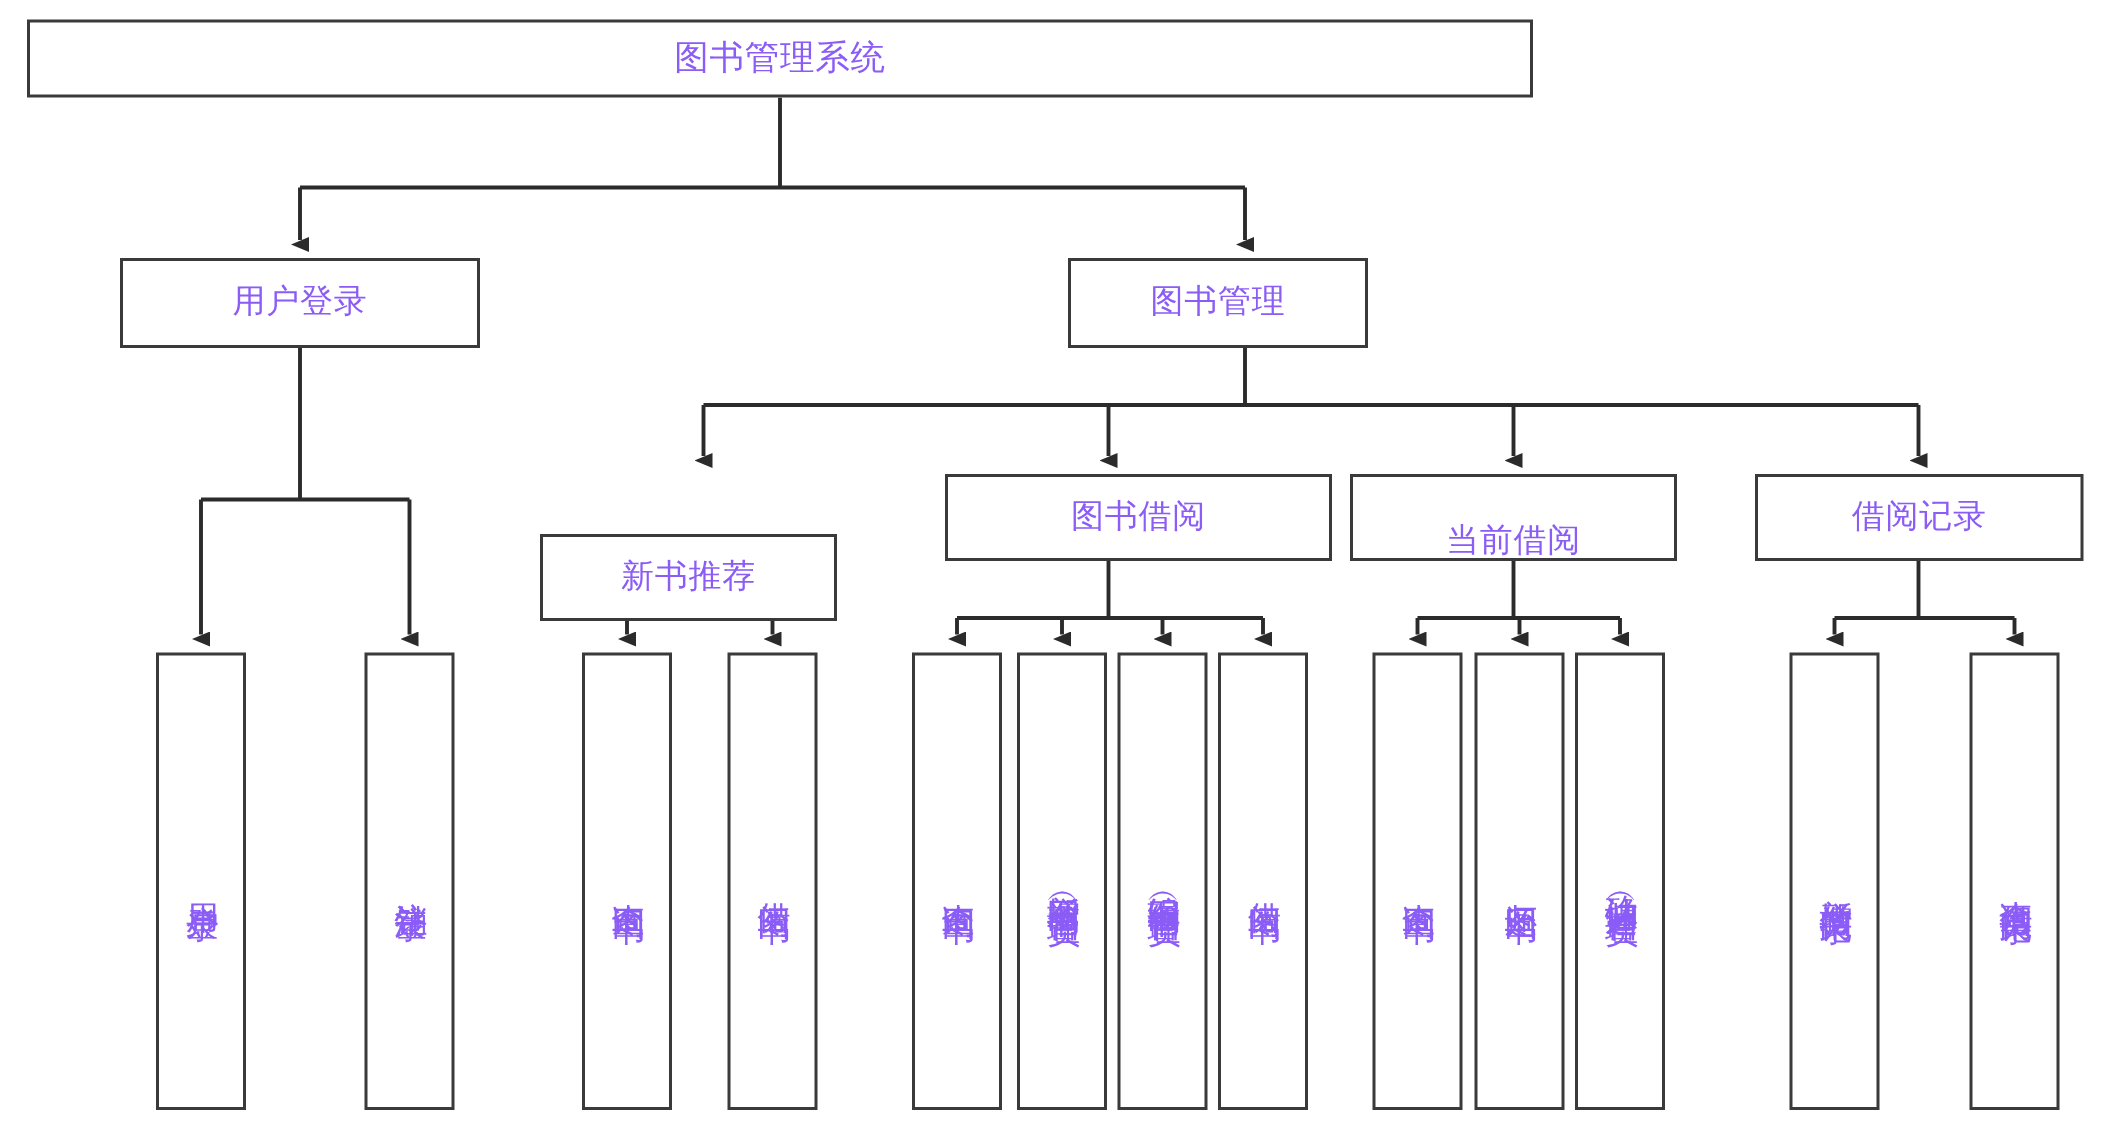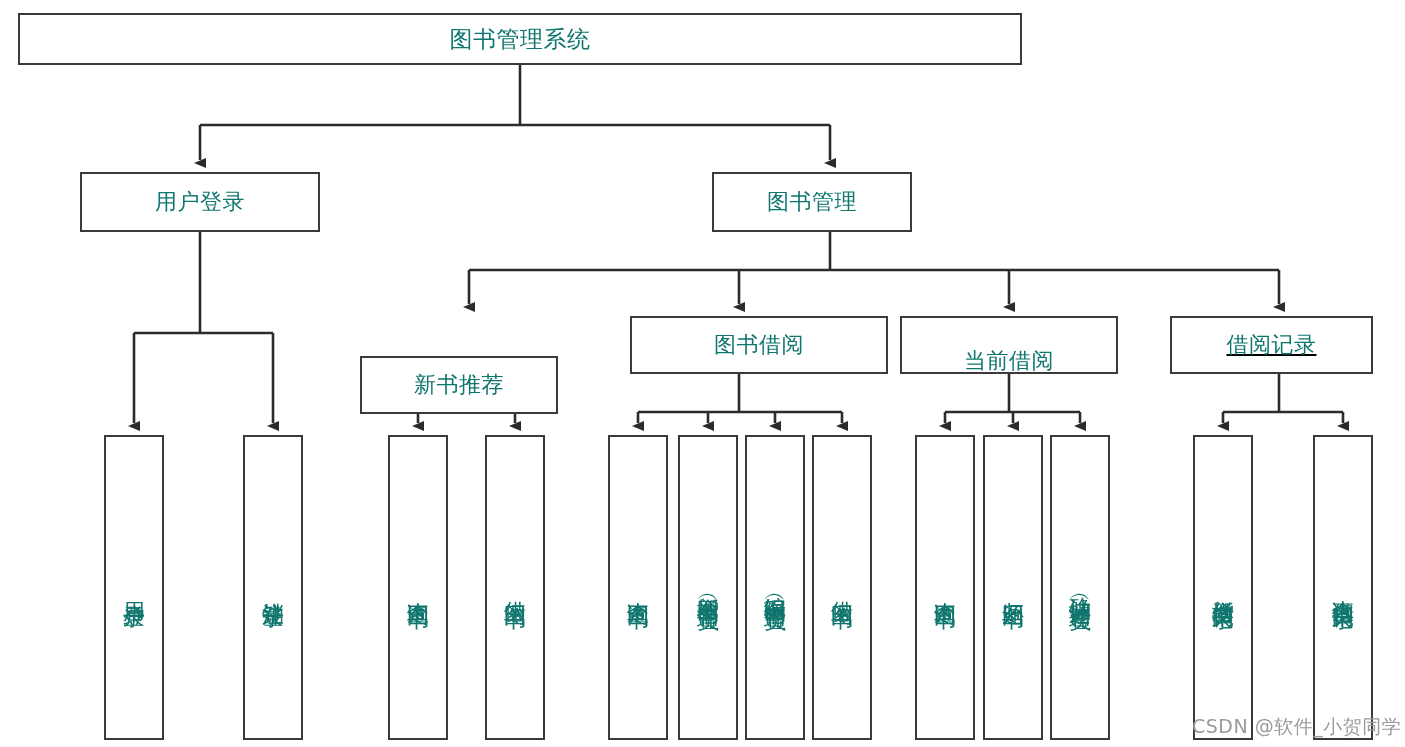--- a/index.html
+++ b/index.html
@@ -29,21 +29,21 @@
     box-sizing: border-box;
     background: #ffffff;
     border: 2px solid #3a3a3a;
     display: flex;
     align-items: center;
     justify-content: center;
     overflow: hidden;
   }
   .node-label {
     font-size: 22px;
-    color: #0f766e;
+    color: #8b5cf6;
     line-height: 1.05;
     letter-spacing: 0.5px;
     text-align: center;
     white-space: nowrap;
   }
   .node-box.vertical .node-label {
     writing-mode: vertical-rl;
     text-orientation: upright;
     letter-spacing: 2px;
     line-height: 1;
@@ -117,21 +117,21 @@
       </div>
       <div class="node-box" style="left: 360px; top: 316px; width: 198px; height: 58px; margin-top: 40px;">
         <span class="node-label">新书推荐</span>
       </div>
       <div class="node-box" style="left: 630px; top: 316px; width: 258px; height: 58px;">
         <span class="node-label">图书借阅</span>
       </div>
       <div class="node-box" style="left: 900px; top: 316px; width: 218px; height: 58px; align-items: flex-end;">
         <span class="node-label">当前借阅</span>
       </div>
-      <div class="node-box" style="left: 1170px; top: 316px; width: 203px; height: 58px; text-decoration: underline;">
+      <div class="node-box" style="left: 1170px; top: 316px; width: 219px; height: 58px;">
         <span class="node-label">借阅记录</span>
       </div>
       <div class="node-box vertical" style="left: 104px; top: 435px; width: 60px; height: 305px;">
         <span class="node-label">用户登录</span>
       </div>
       <div class="node-box vertical" style="left: 243px; top: 435px; width: 60px; height: 305px;">
         <span class="node-label">注销登录</span>
       </div>
       <div class="node-box vertical" style="left: 388px; top: 435px; width: 60px; height: 305px;">
         <span class="node-label">查询图书</span>
@@ -161,15 +161,14 @@
         <span class="node-label">确认归还（管理员）</span>
       </div>
       <div class="node-box vertical" style="left: 1193px; top: 435px; width: 60px; height: 305px;">
         <span class="node-label">新增借阅记录</span>
       </div>
       <div class="node-box vertical" style="left: 1313px; top: 435px; width: 60px; height: 305px;">
         <span class="node-label">查询借阅记录</span>
       </div>
     </div>
 
-  <div class="watermark" style="left: 1192px; top: 714px;">CSDN @软件_小贺同学</div>
 
 </div>
 
 </body></html>

